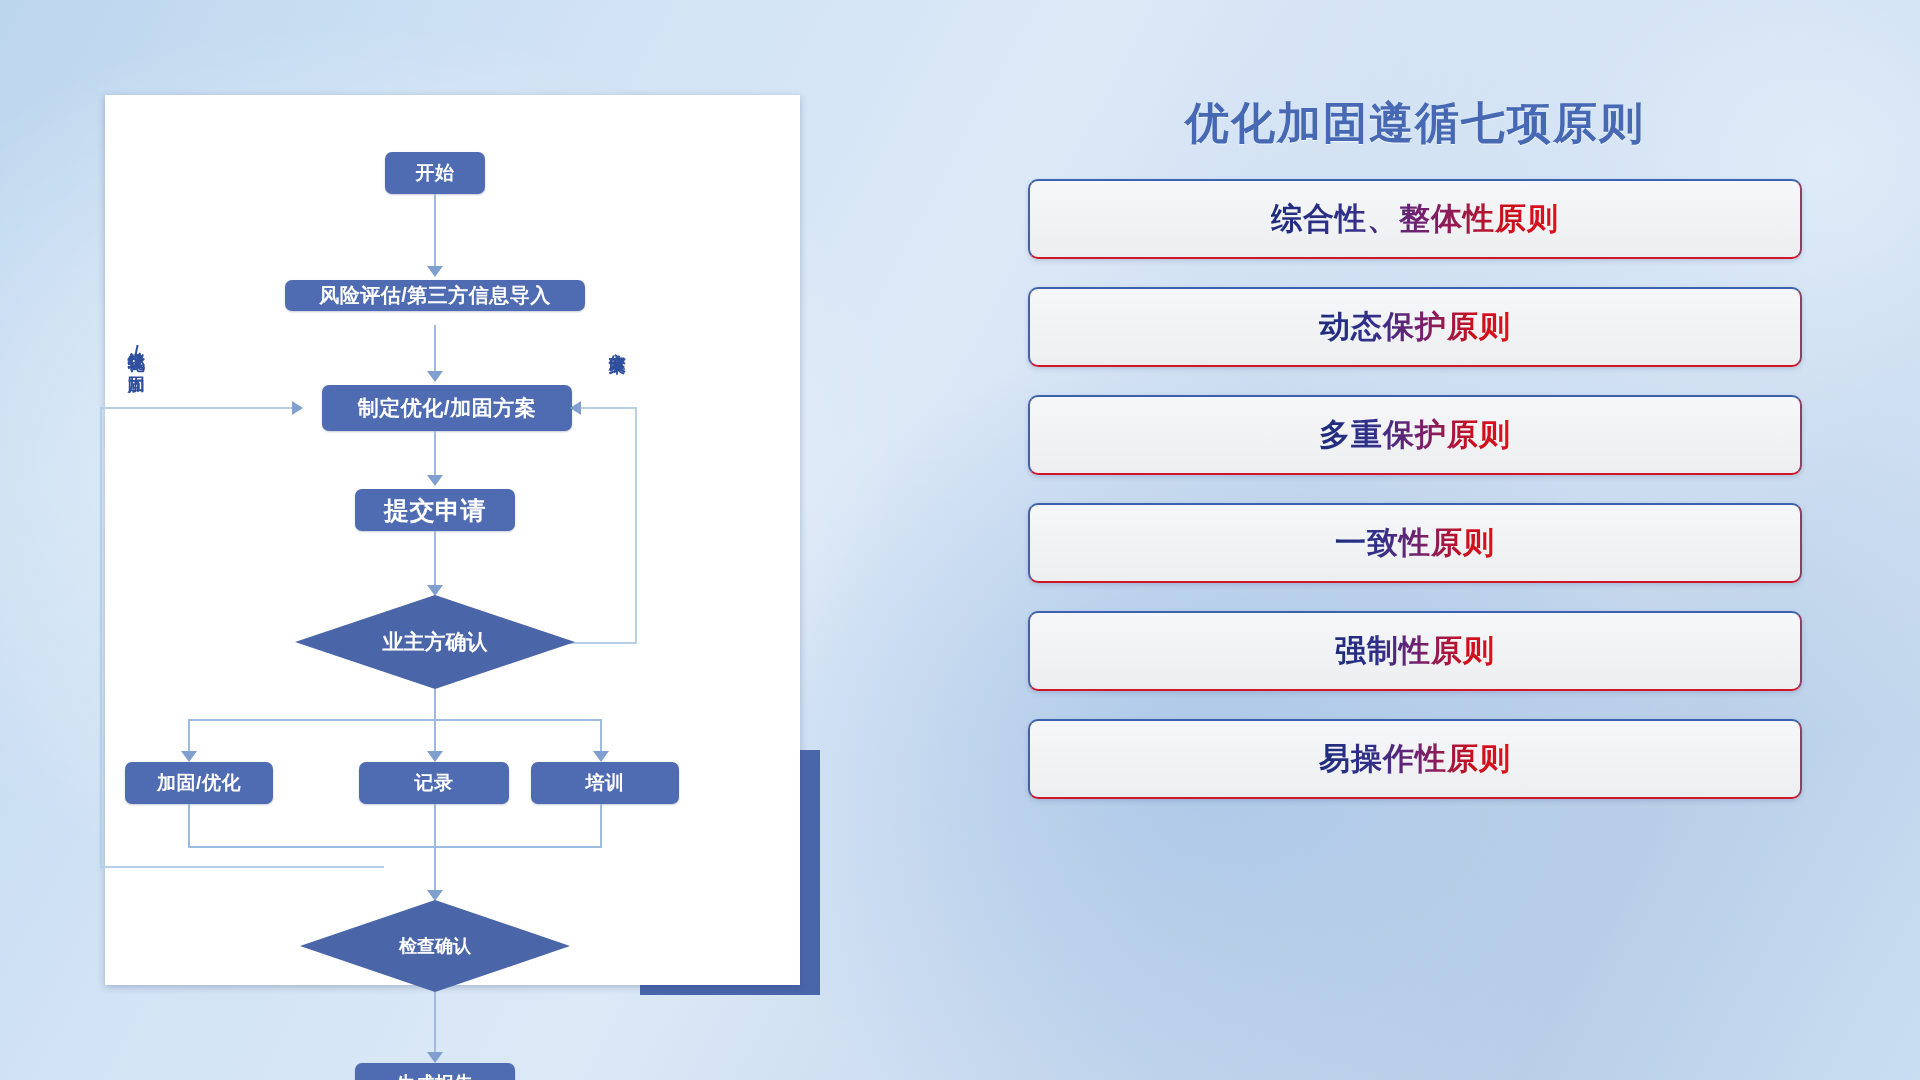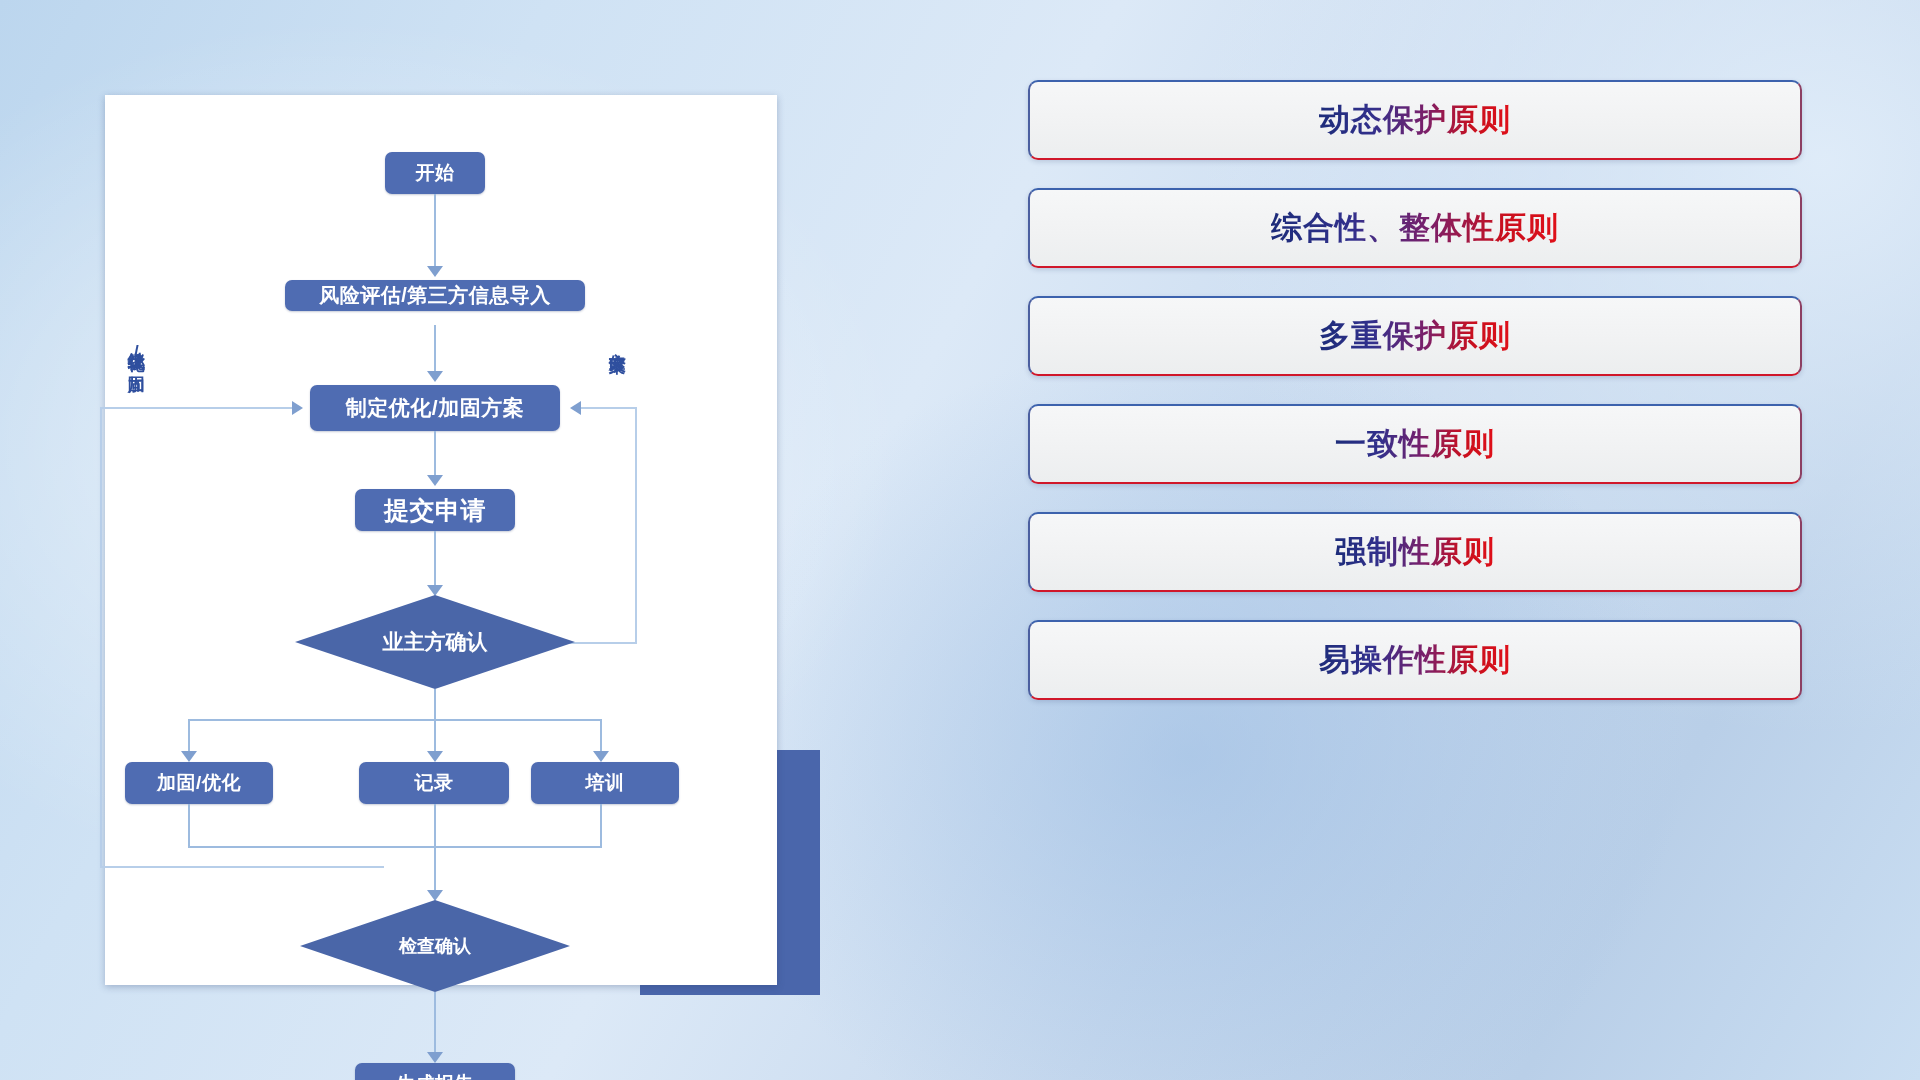--- a/index.html
+++ b/index.html
@@ -18,20 +18,21 @@
   }
   
   #accent-rect{
     position:absolute;left:640px;top:750px;width:180px;height:245px;
     background:#4a66ab;
   }
   #flow-card{
     position:absolute;left:105px;top:95px;width:672px;height:890px;
     background:#ffffff;
     box-shadow:0 2px 7px rgba(40,60,110,.30);
+    padding-left:23px;
   }
   #flow-inner{position:absolute;inset:0;}
   
   .node{
     position:absolute;background:#4f6cb2;border-radius:7px;
     color:#ffffff;font-weight:bold;
     display:flex;align-items:center;justify-content:center;
     letter-spacing:.5px;white-space:nowrap;
     box-shadow:0 1px 2px rgba(30,50,100,.25);
   }
@@ -97,21 +98,21 @@
       </div>
       <div class="ln v" style="left:329px;top:99px;height:78px;"></div>
       <div class="arw down" style="left:322px;top:171px;"></div>
 
       <div class="node" style="left:180px;top:185px;width:300px;height:31px;font-size:20px;">
         <span>风险评估/第三方信息导入</span>
       </div>
       <div class="ln v" style="left:329px;top:230px;height:52px;"></div>
       <div class="arw down" style="left:322px;top:276px;"></div>
 
-      <div class="node" style="left:205px;top:290px;width:250px;height:46px;font-size:21px;">
+      <div class="node" style="left:217px;top:290px;width:250px;height:46px;font-size:21px;">
         <span>制定优化/加固方案</span>
       </div>
 
       <div class="ln v thin" style="left:-5px;top:312px;height:461px;"></div>
       <div class="ln h thin" style="left:-5px;top:771px;width:284px;"></div>
       <div class="ln h thin" style="left:-5px;top:312px;width:194px;"></div>
       <div class="arw right" style="left:187px;top:306px;"></div>
       <div class="vlabel" style="left:22px;top:243px;">继续优化/加固</div>
 
       <div class="ln v thin" style="left:530px;top:312px;height:237px;"></div>
@@ -166,28 +167,29 @@
 
       <div class="node" style="left:250px;top:968px;width:160px;height:42px;font-size:19px;">
         <span>生成报告</span>
       </div>
 
     </div>
   </div>
 
   <div id="right-pane">
 
-
+    <div id="pane-title">优化加固遵循七项原则</div>
+
+    <div class="principle">
+      <span>综合性、整体性原则</span>
+    </div>
     <div class="principle">
       <span>动态保护原则</span>
     </div>
     <div class="principle">
-      <span>综合性、整体性原则</span>
-    </div>
-    <div class="principle">
       <span>多重保护原则</span>
     </div>
     <div class="principle">
       <span>一致性原则</span>
     </div>
     <div class="principle">
       <span>强制性原则</span>
     </div>
     <div class="principle">
       <span>易操作性原则</span>

